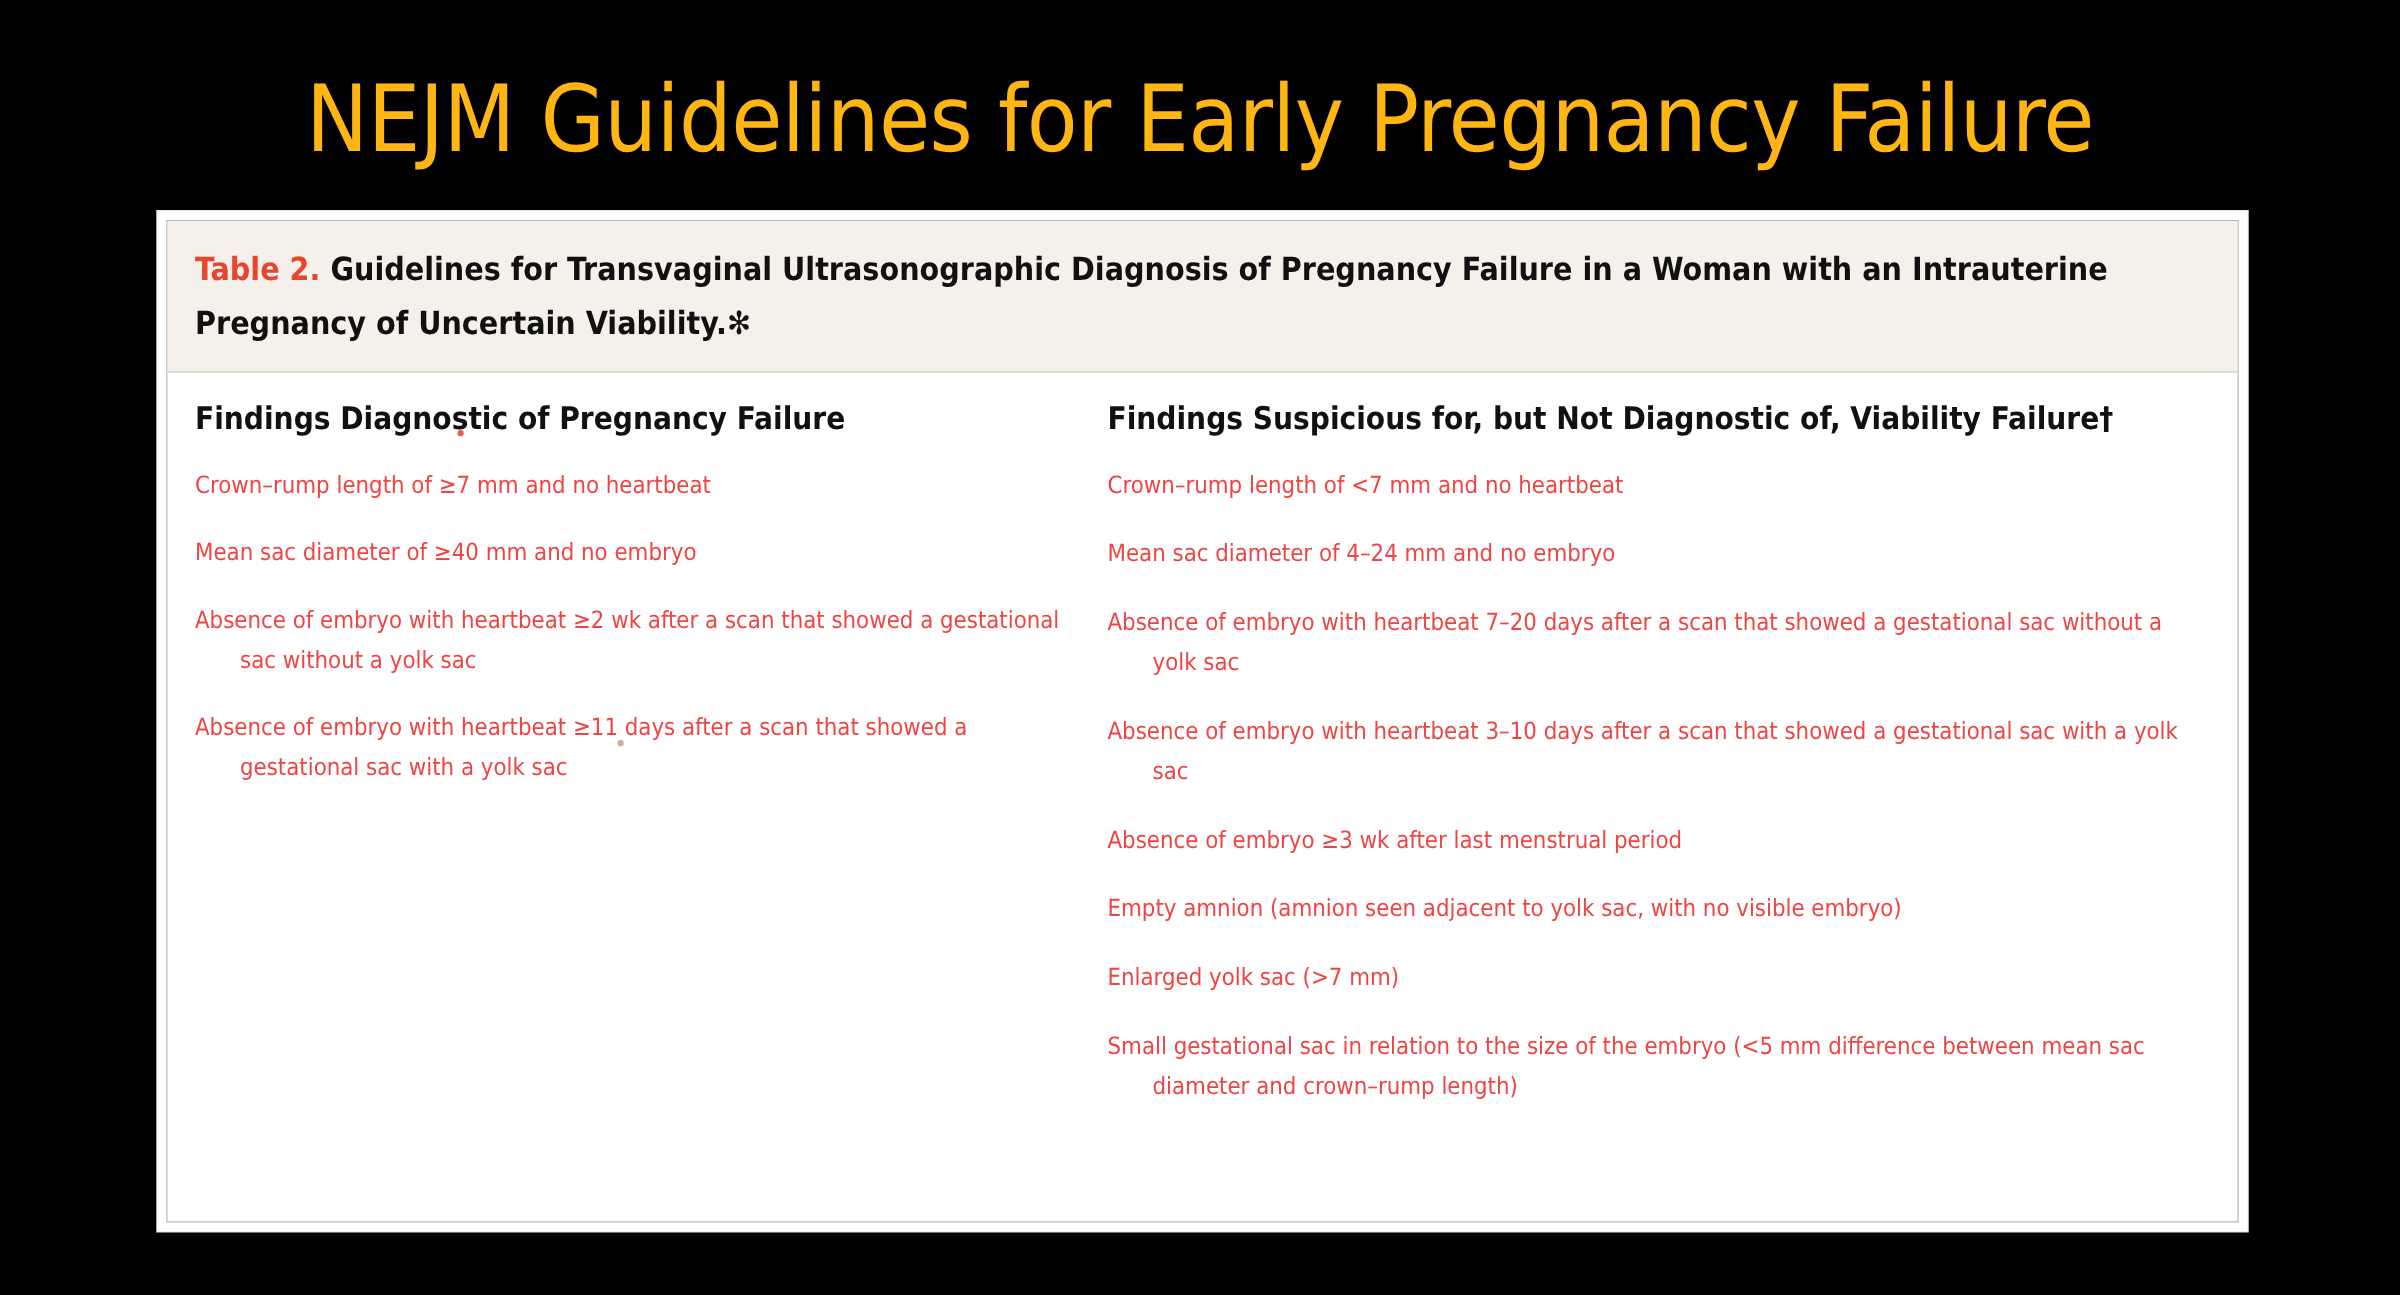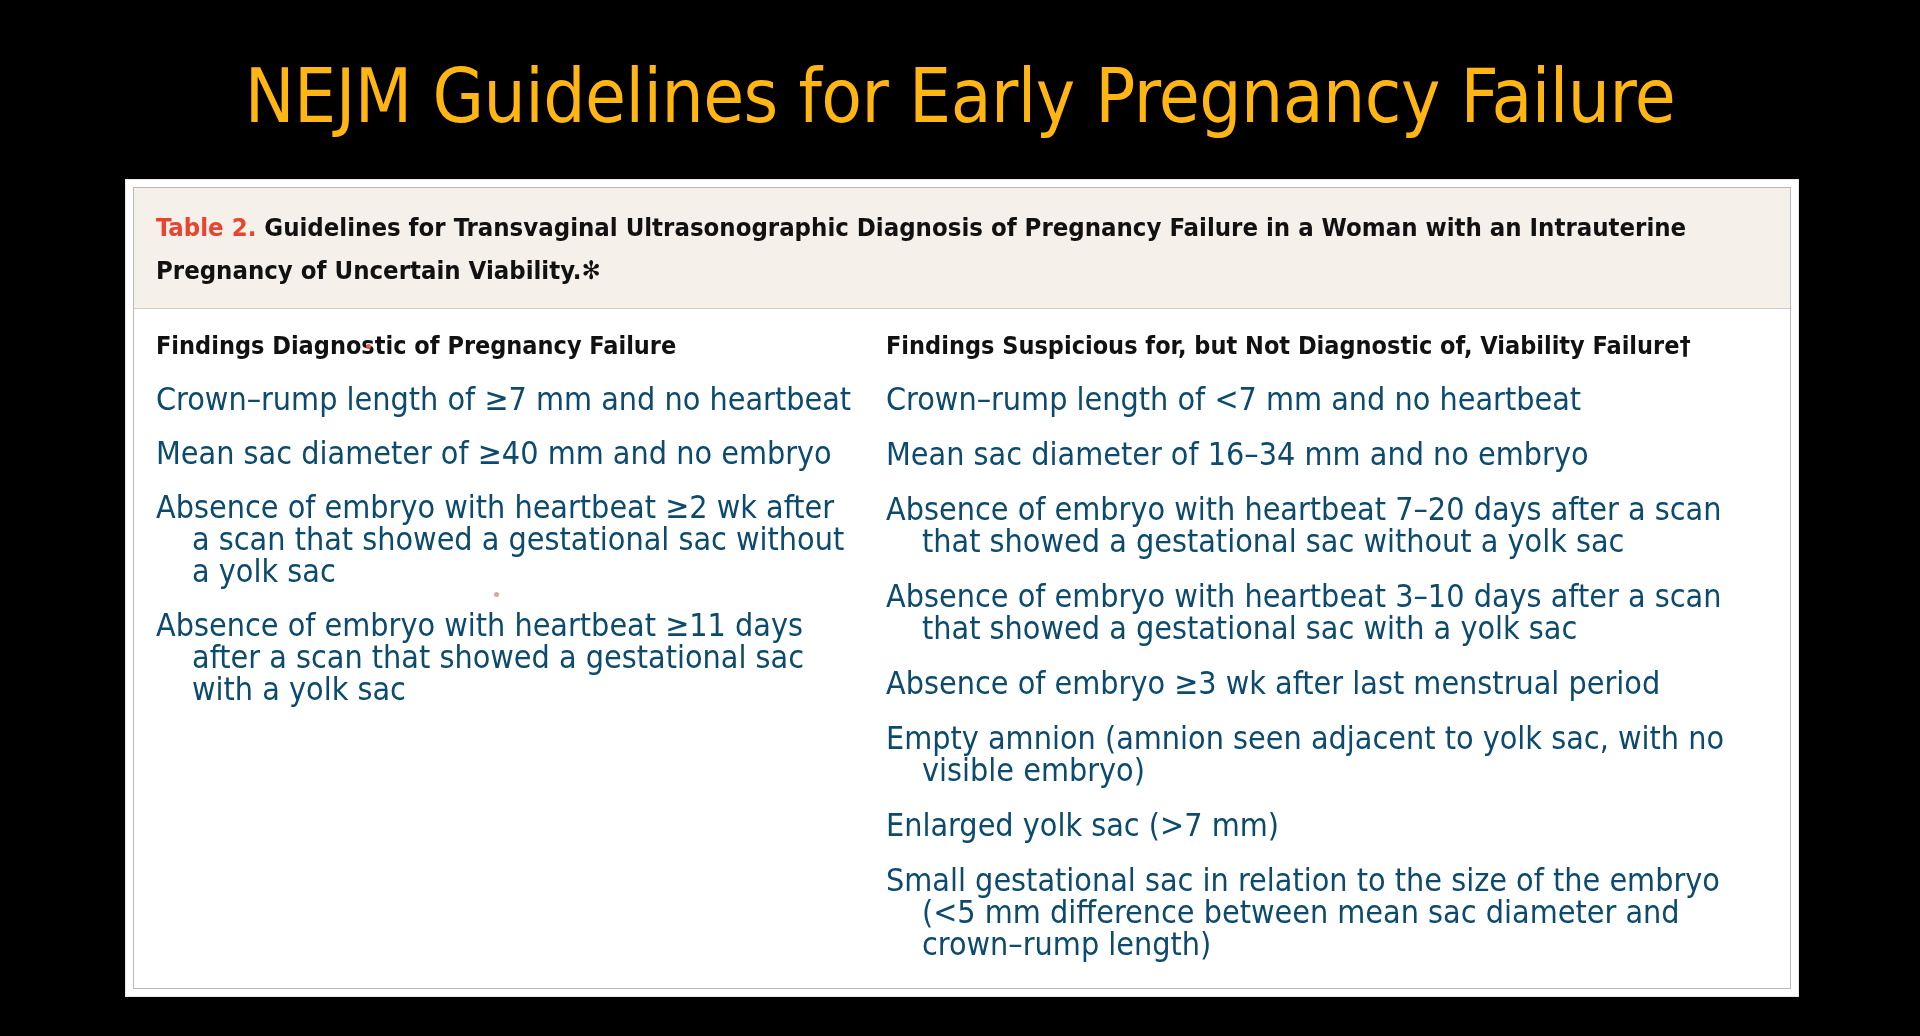--- a/index.html
+++ b/index.html
@@ -31,21 +31,21 @@
     letter-spacing: -0.5px;
     white-space: nowrap;
     font-family: "DejaVu Sans", sans-serif;
     font-stretch: condensed;
   }
 
   
   #table-figure {
     position: absolute;
     left: 126px;
-    top: 180px;
+    top: 169px;
     width: 1672px;
     height: 816px;
     background: #ffffff;
     padding: 7px;
     box-shadow: 0 0 0 1px #e8e8e8;
   }
 
   #table-inner {
     width: 100%;
     height: 100%;
@@ -92,23 +92,23 @@
     color: #111111;
     font-family: "DejaVu Sans", sans-serif;
     font-stretch: condensed;
     margin-bottom: 20px;
     white-space: nowrap;
   }
 
   .col-list { list-style: none; }
 
   .col-list li {
-    font-size: 32px;
+    font-size: 19px;
     line-height: 32px;
-    color: #0c4a6e;
+    color: #ef4444;
     font-family: "DejaVu Sans", sans-serif;
     font-stretch: condensed;
     padding-left: 36px;
     text-indent: -36px;
     margin-bottom: 22px;
   }
   #col-right .col-list li { margin-bottom: 23px; }
 
   
   .speck {
@@ -142,21 +142,21 @@
           <li>Mean sac diameter of ≥40 mm and no embryo</li>
           <li>Absence of embryo with heartbeat ≥2 wk after a scan that showed a gestational sac without a yolk sac</li>
           <li>Absence of embryo with heartbeat ≥11 days after a scan that showed a gestational sac with a yolk sac</li>
         </ul>
       </div>
 
       <div class="col" id="col-right">
         <div class="col-header">Findings Suspicious for, but Not Diagnostic of, Viability Failure†</div>
         <ul class="col-list">
           <li>Crown–rump length of &lt;7 mm and no heartbeat</li>
-          <li>Mean sac diameter of 16–34 mm and no embryo</li>
+          <li>Mean sac diameter of 4–24 mm and no embryo</li>
           <li>Absence of embryo with heartbeat 7–20 days after a scan that showed a gestational sac without a yolk sac</li>
           <li>Absence of embryo with heartbeat 3–10 days after a scan that showed a gestational sac with a yolk sac</li>
           <li>Absence of embryo ≥3 wk after last menstrual period</li>
           <li>Empty amnion (amnion seen adjacent to yolk sac, with no visible embryo)</li>
           <li>Enlarged yolk sac (&gt;7 mm)</li>
           <li>Small gestational sac in relation to the size of the embryo (&lt;5 mm difference between mean sac diameter and crown–rump length)</li>
         </ul>
       </div>
 
     </div>

